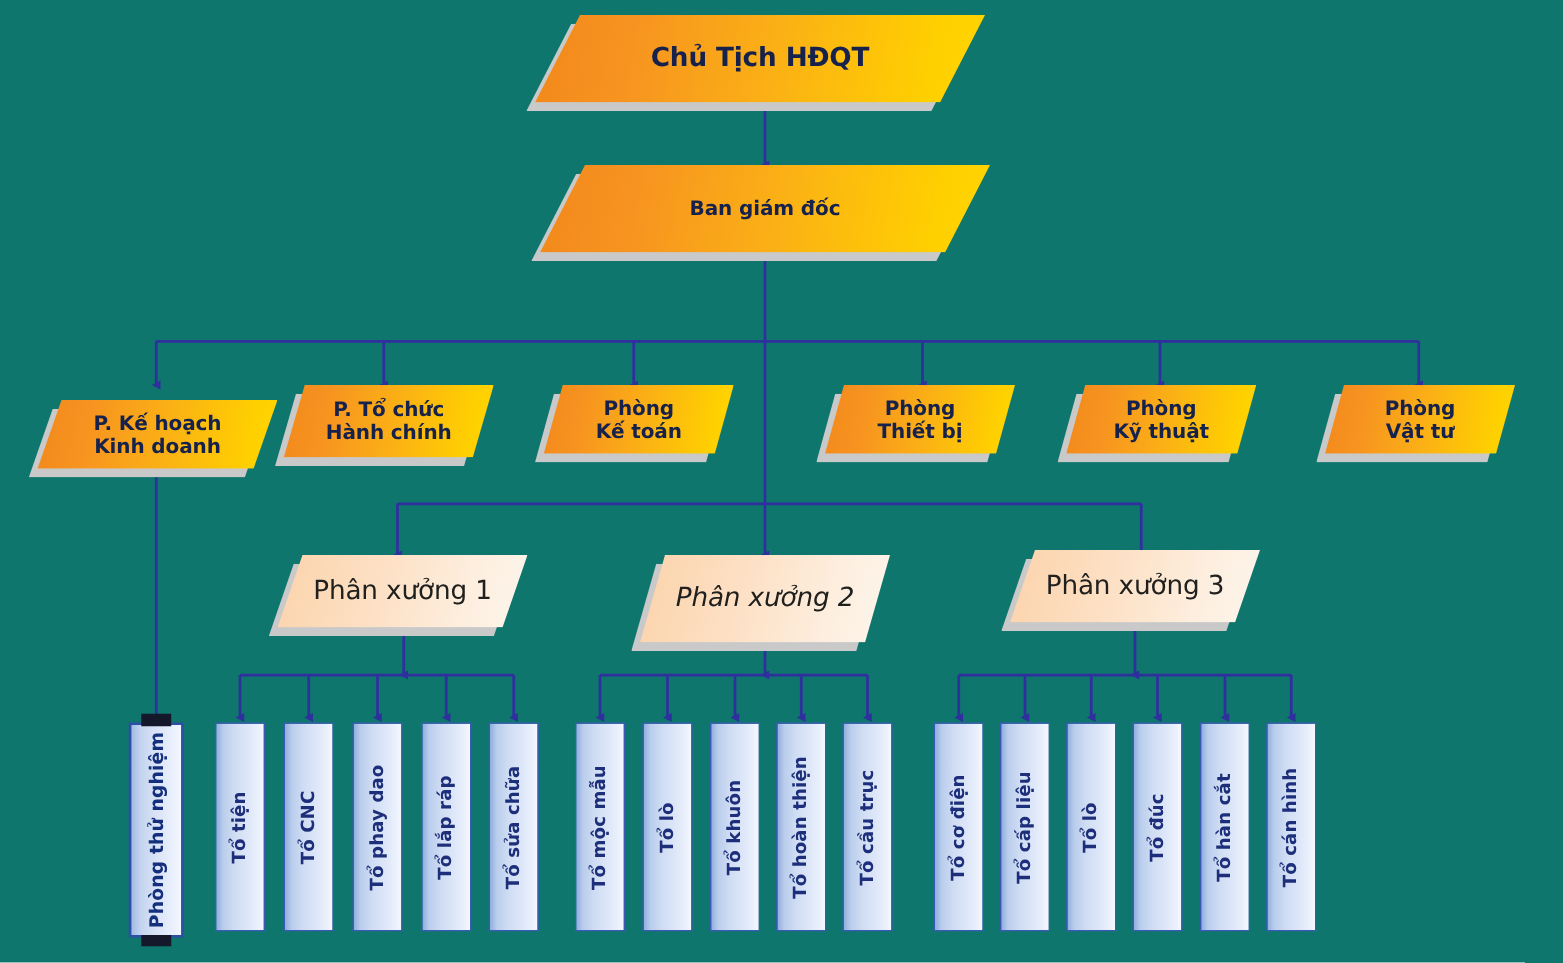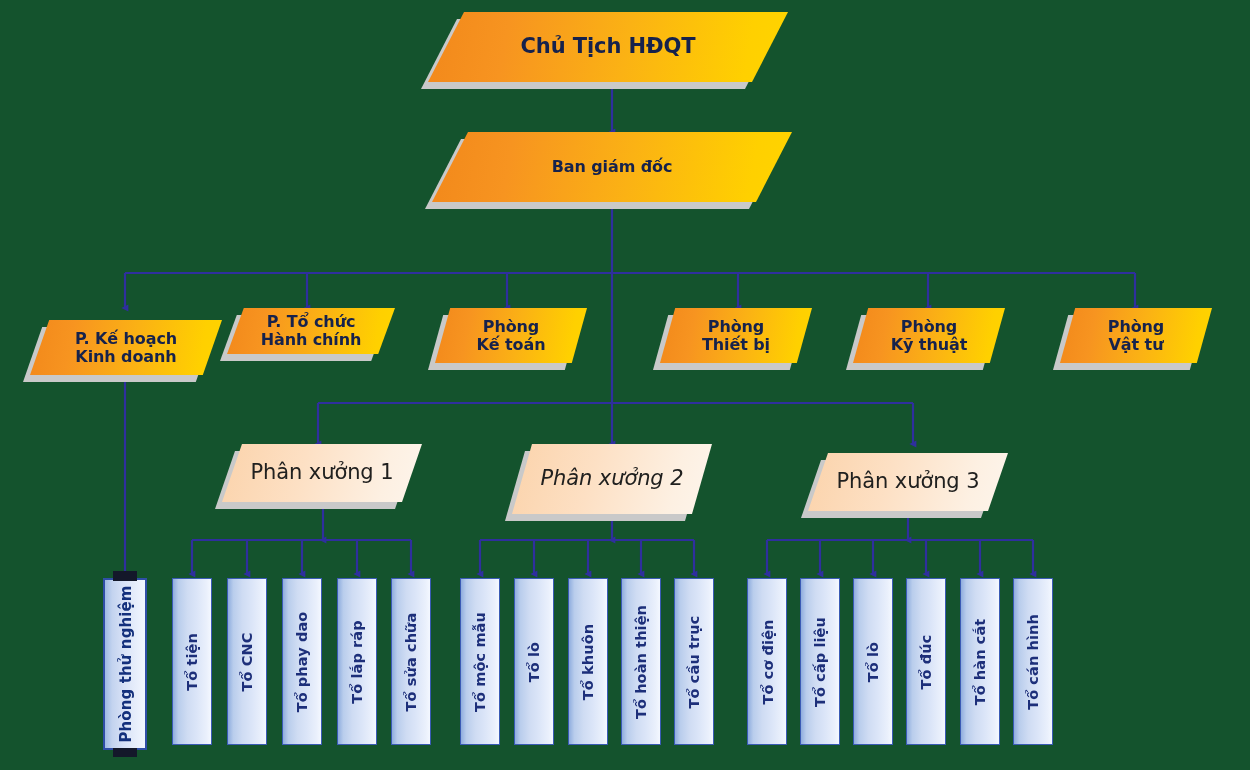--- a/index.html
+++ b/index.html
@@ -7,21 +7,21 @@
     padding: 0;
     background: #ffffff;
   }
   body {
     font-family: "DejaVu Sans", "Liberation Sans", sans-serif;
   }
   #chart-root {
     position: relative;
     width: 1250px;
     height: 770px;
-    background: #14532d;
+    background: #0f766e;
     overflow: hidden;
   }
   #svg-connectors {
     position: absolute;
     left: 0;
     top: 0;
     width: 1250px;
     height: 770px;
     pointer-events: none;
   }
@@ -181,21 +181,21 @@
   </div>
 
   <div class="para-node lv3" style="left:30px; top:308px; width:192px; height:55px;margin-top:12px;">
     <div class="para-shadow"></div>
     <div class="para-face gold">
       <div class="para-label">P. Kế hoạch
 Kinh doanh</div>
     </div>
   </div>
 
-  <div class="para-node lv3" style="left:227px; top:308px; width:168px; height:46px;text-decoration:underline;">
+  <div class="para-node lv3" style="left:227px; top:308px; width:168px; height:58px;text-decoration:underline;">
     <div class="para-shadow"></div>
     <div class="para-face gold">
       <div class="para-label">P. Tổ chức
 Hành chính</div>
     </div>
   </div>
 
   <div class="para-node lv3" style="left:435px; top:308px; width:152px; height:55px;">
     <div class="para-shadow"></div>
     <div class="para-face gold">
@@ -235,21 +235,21 @@
     </div>
   </div>
 
   <div class="para-node lv4" style="left:512px; top:444px; width:200px; height:70px;font-style:italic;">
     <div class="para-shadow"></div>
     <div class="para-face peach">
       <div class="para-label">Phân xưởng 2</div>
     </div>
   </div>
 
-  <div class="para-node lv4" style="left:808px; top:453px; width:200px; height:58px;">
+  <div class="para-node lv4" style="left:808px; top:440px; width:200px; height:58px;">
     <div class="para-shadow"></div>
     <div class="para-face peach">
       <div class="para-label">Phân xưởng 3</div>
     </div>
   </div>
 
   <div class="lab-cap" style="left:113px; top:571px; width:24px; height:10px;"></div>
   <div class="lab-cap" style="left:113px; top:748px; width:24px; height:9px;"></div>
   <div class="vbox lab" style="left:103px; top:578px; width:44px; height:172px;">
     <div class="vbox-label">Phòng thử nghiệm</div>

